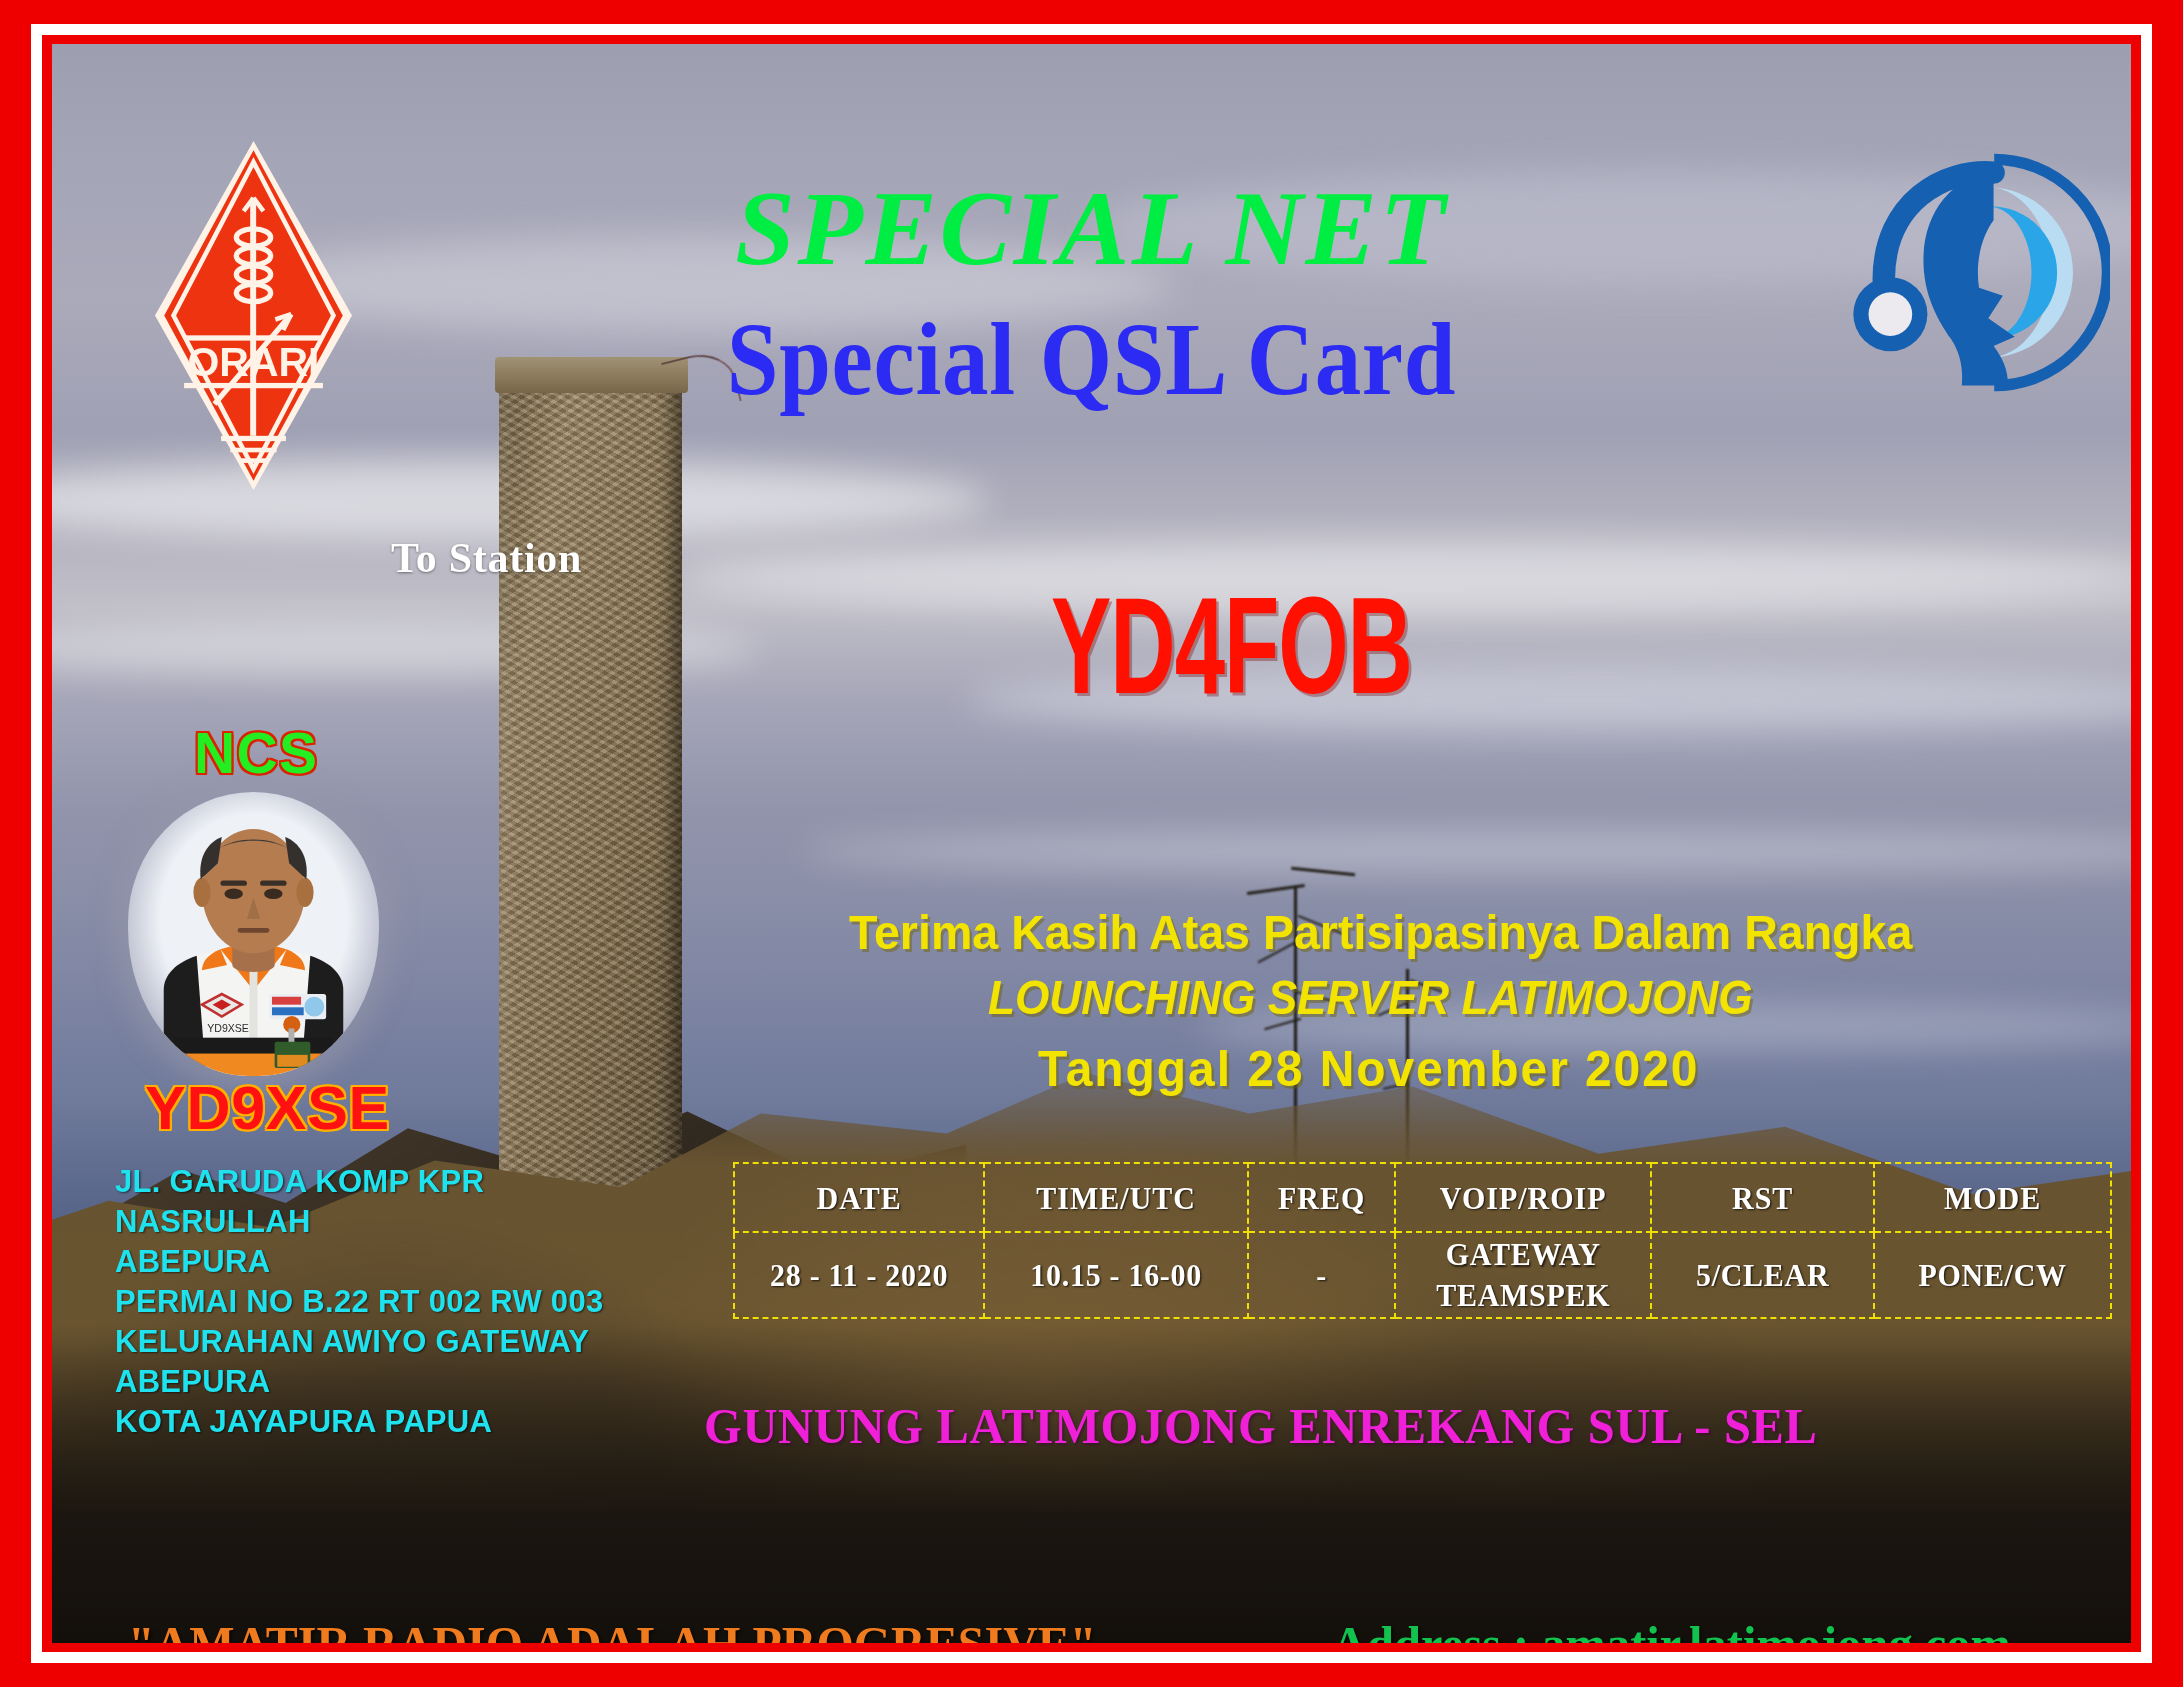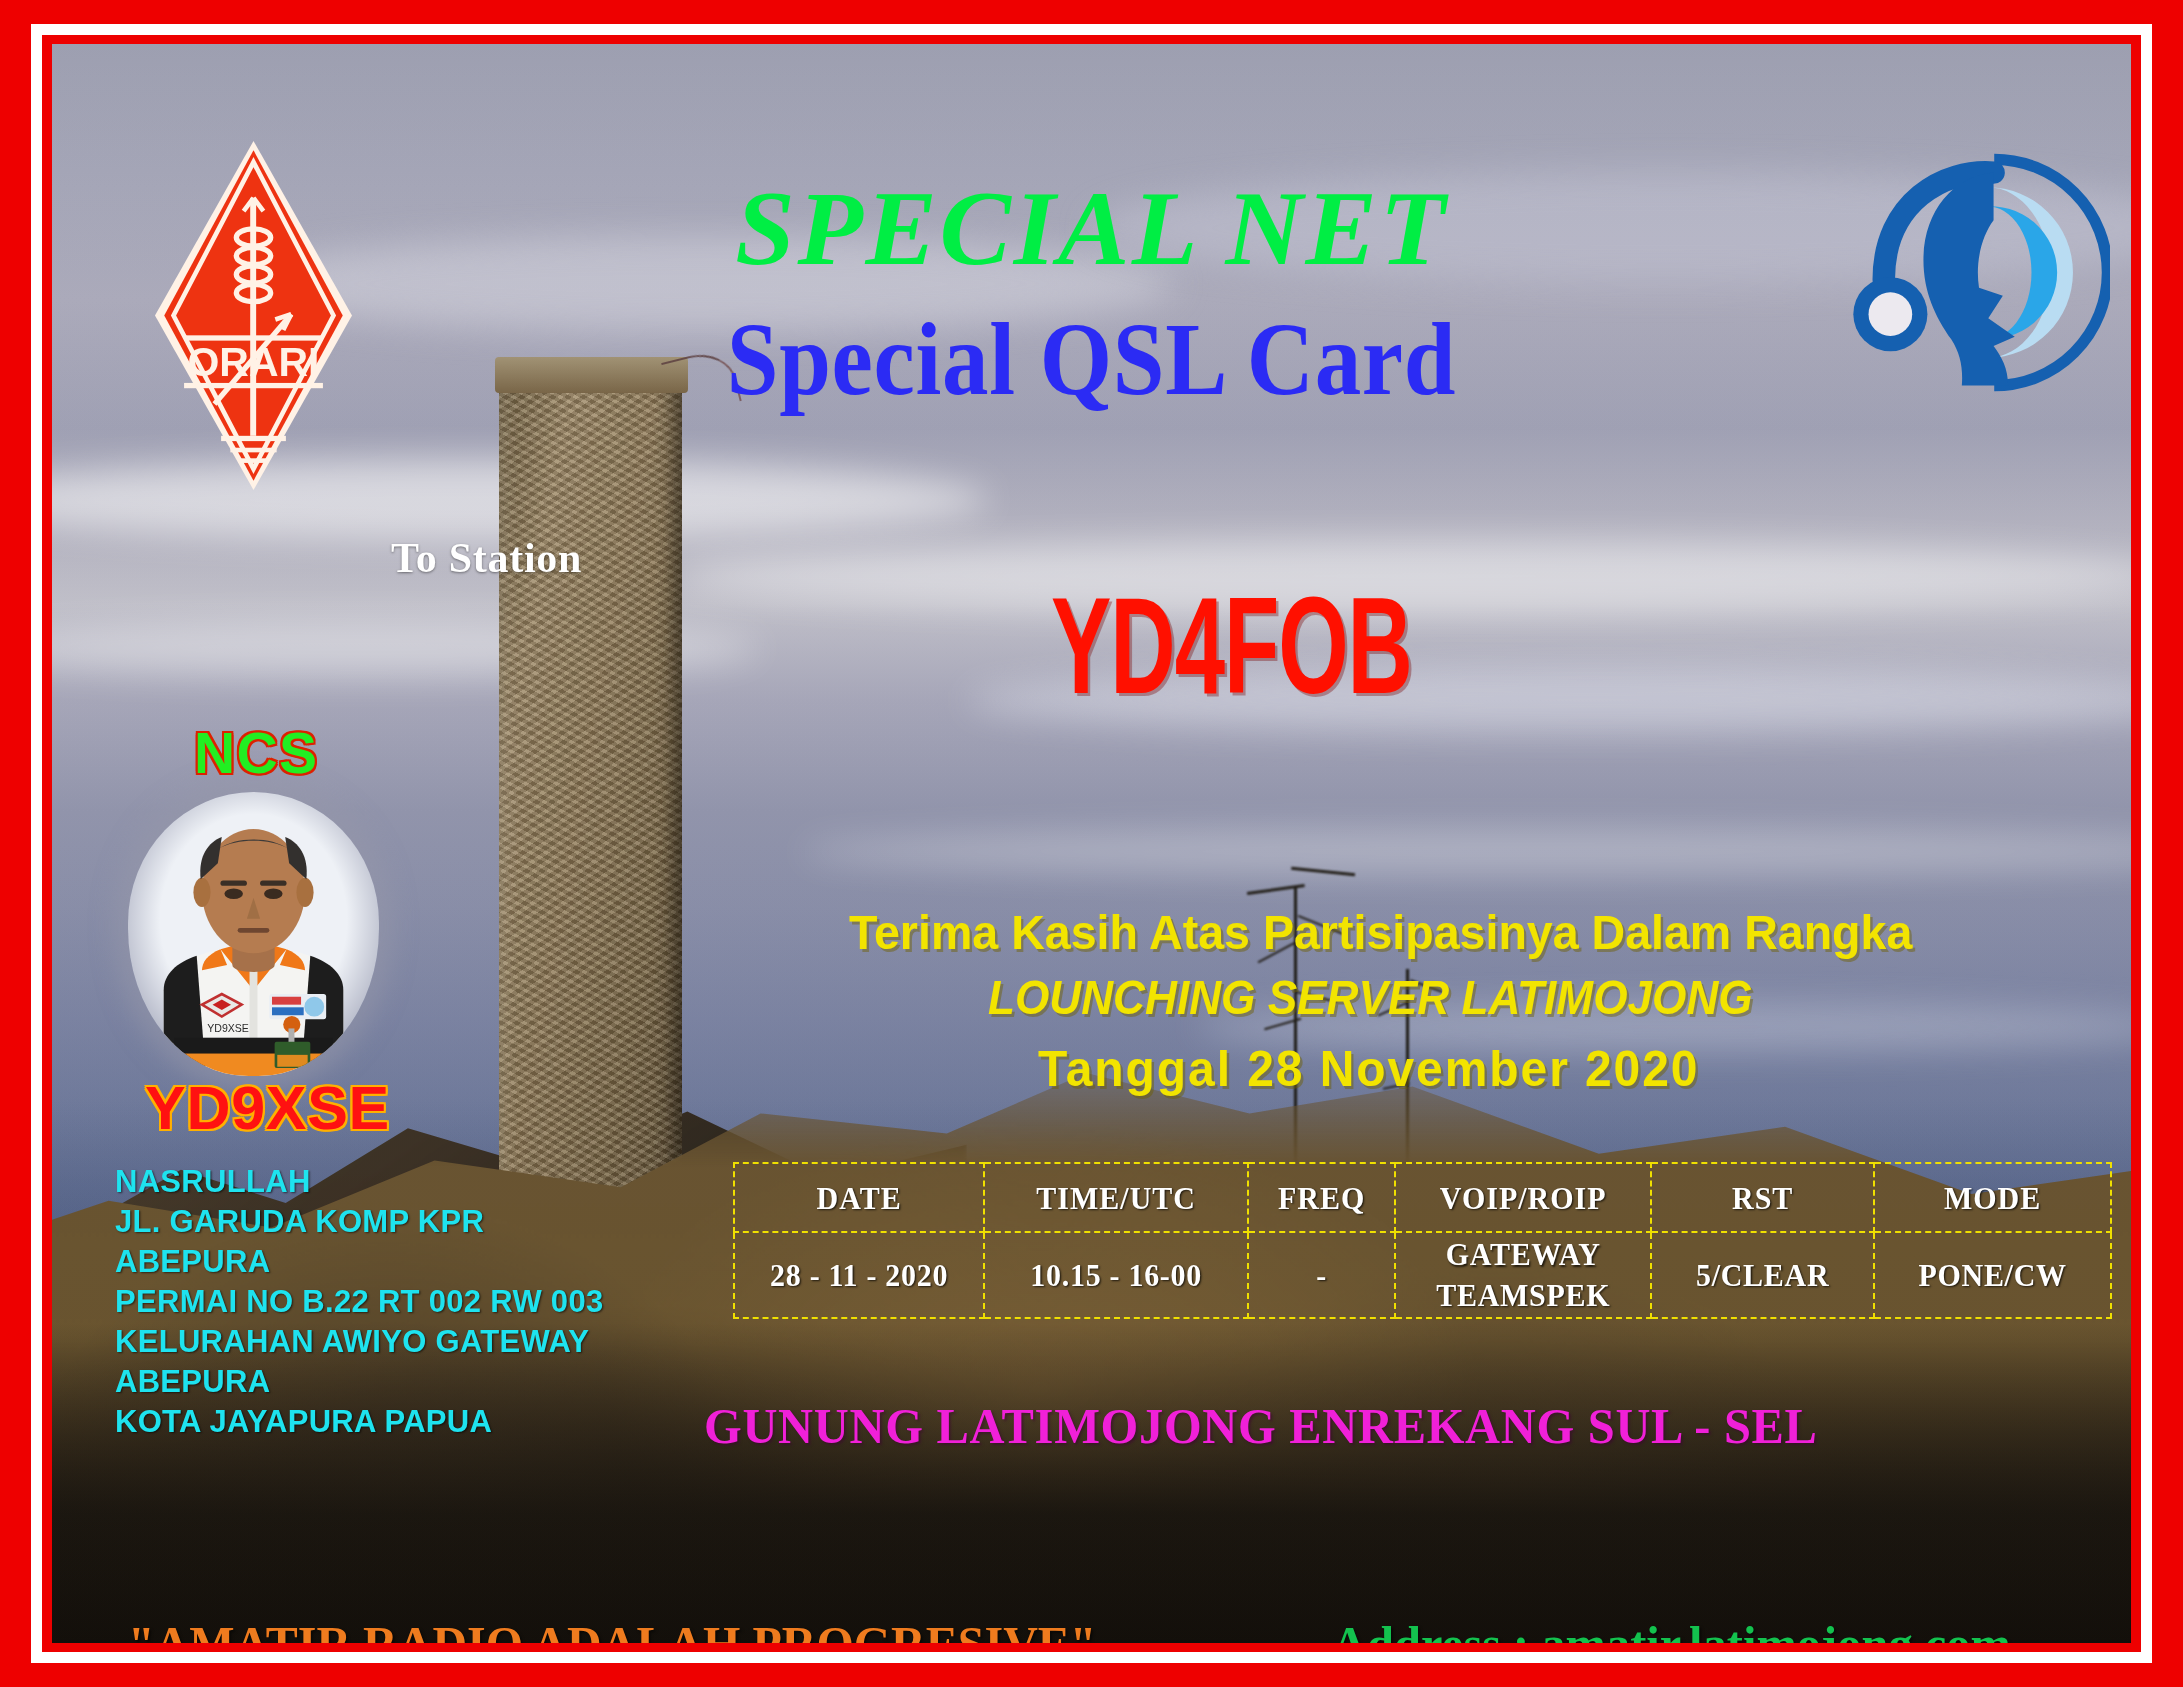--- a/index.html
+++ b/index.html
@@ -353,22 +353,22 @@
     <div class="ov" id="callsign">YD4FOB</div>
 
     <div class="ov yline" id="thanks-line">Terima Kasih Atas Partisipasinya Dalam Rangka</div>
     <div class="ov yline" id="event-line">LOUNCHING SERVER LATIMOJONG</div>
     <div class="ov yline" id="date-line">Tanggal  28  November  2020</div>
 
     <div class="ov" id="ncs-label">NCS</div>
     <div class="ov" id="operator-callsign">YD9XSE</div>
 
     <div id="address-block">
+      <div>JL. GARUDA KOMP KPR</div>
       <div>NASRULLAH</div>
-      <div>JL. GARUDA KOMP KPR</div>
       <div>ABEPURA</div>
       <div>PERMAI NO B.22 RT 002 RW 003</div>
       <div>KELURAHAN AWIYO GATEWAY</div>
       <div>ABEPURA</div>
       <div>KOTA JAYAPURA PAPUA</div>
     </div>
 
     <table id="log-table">
       <thead>
         <tr>

